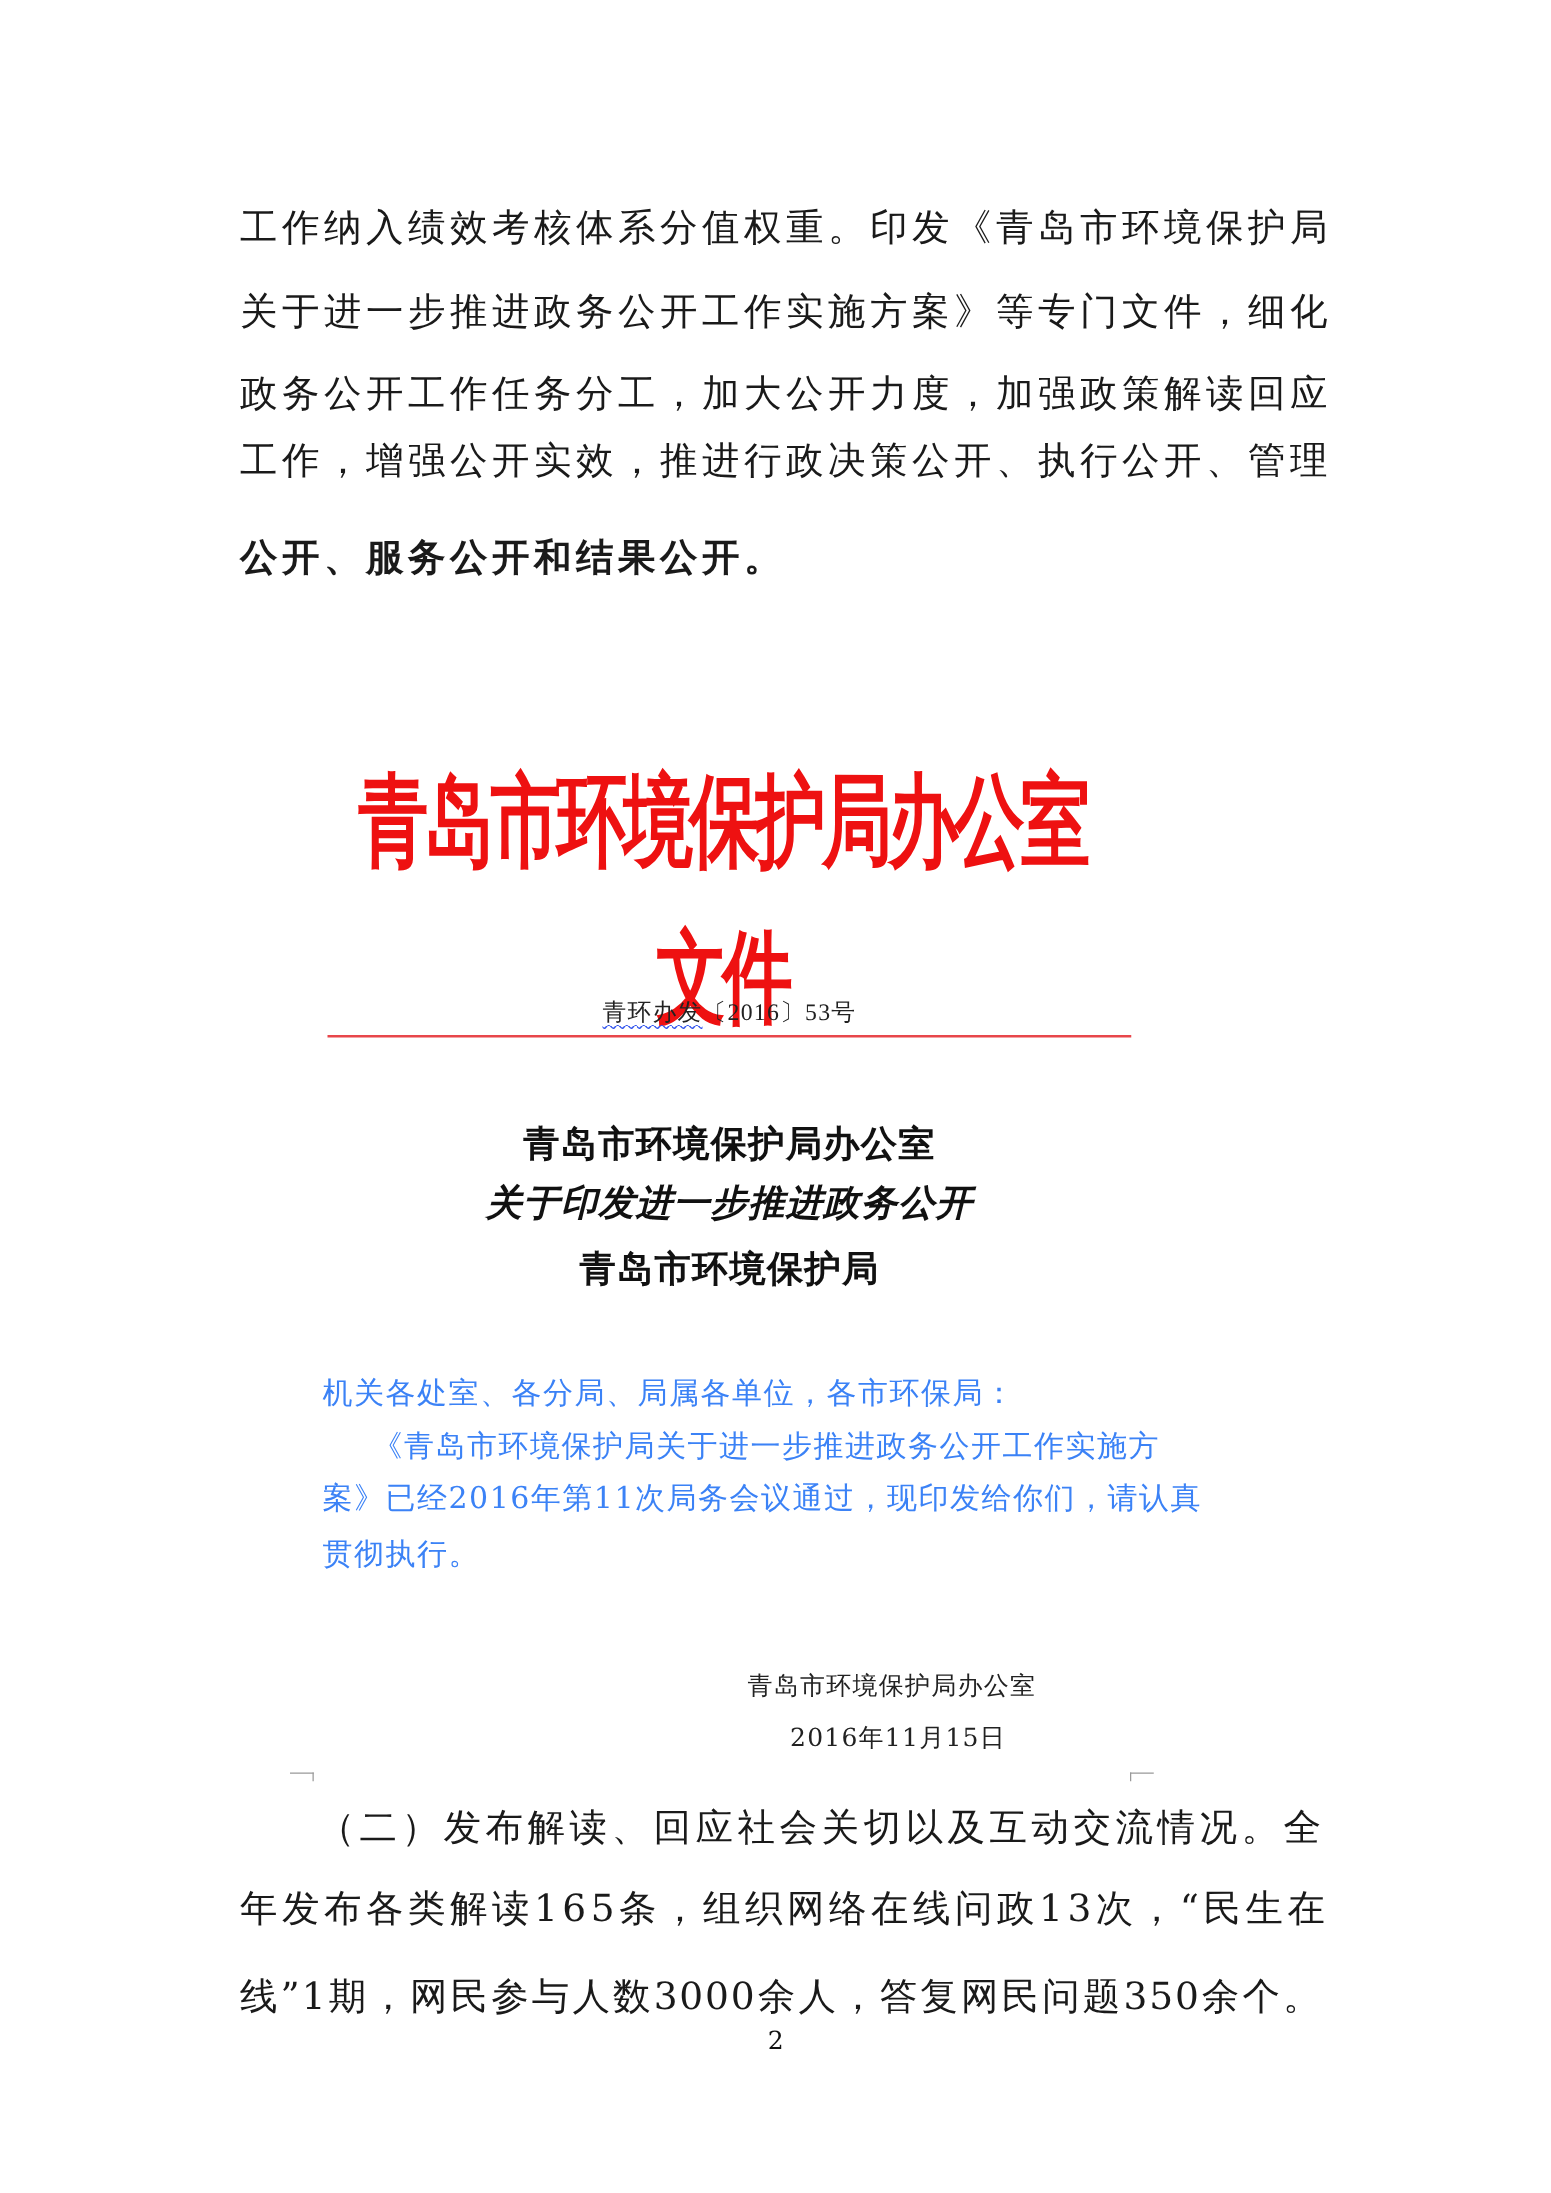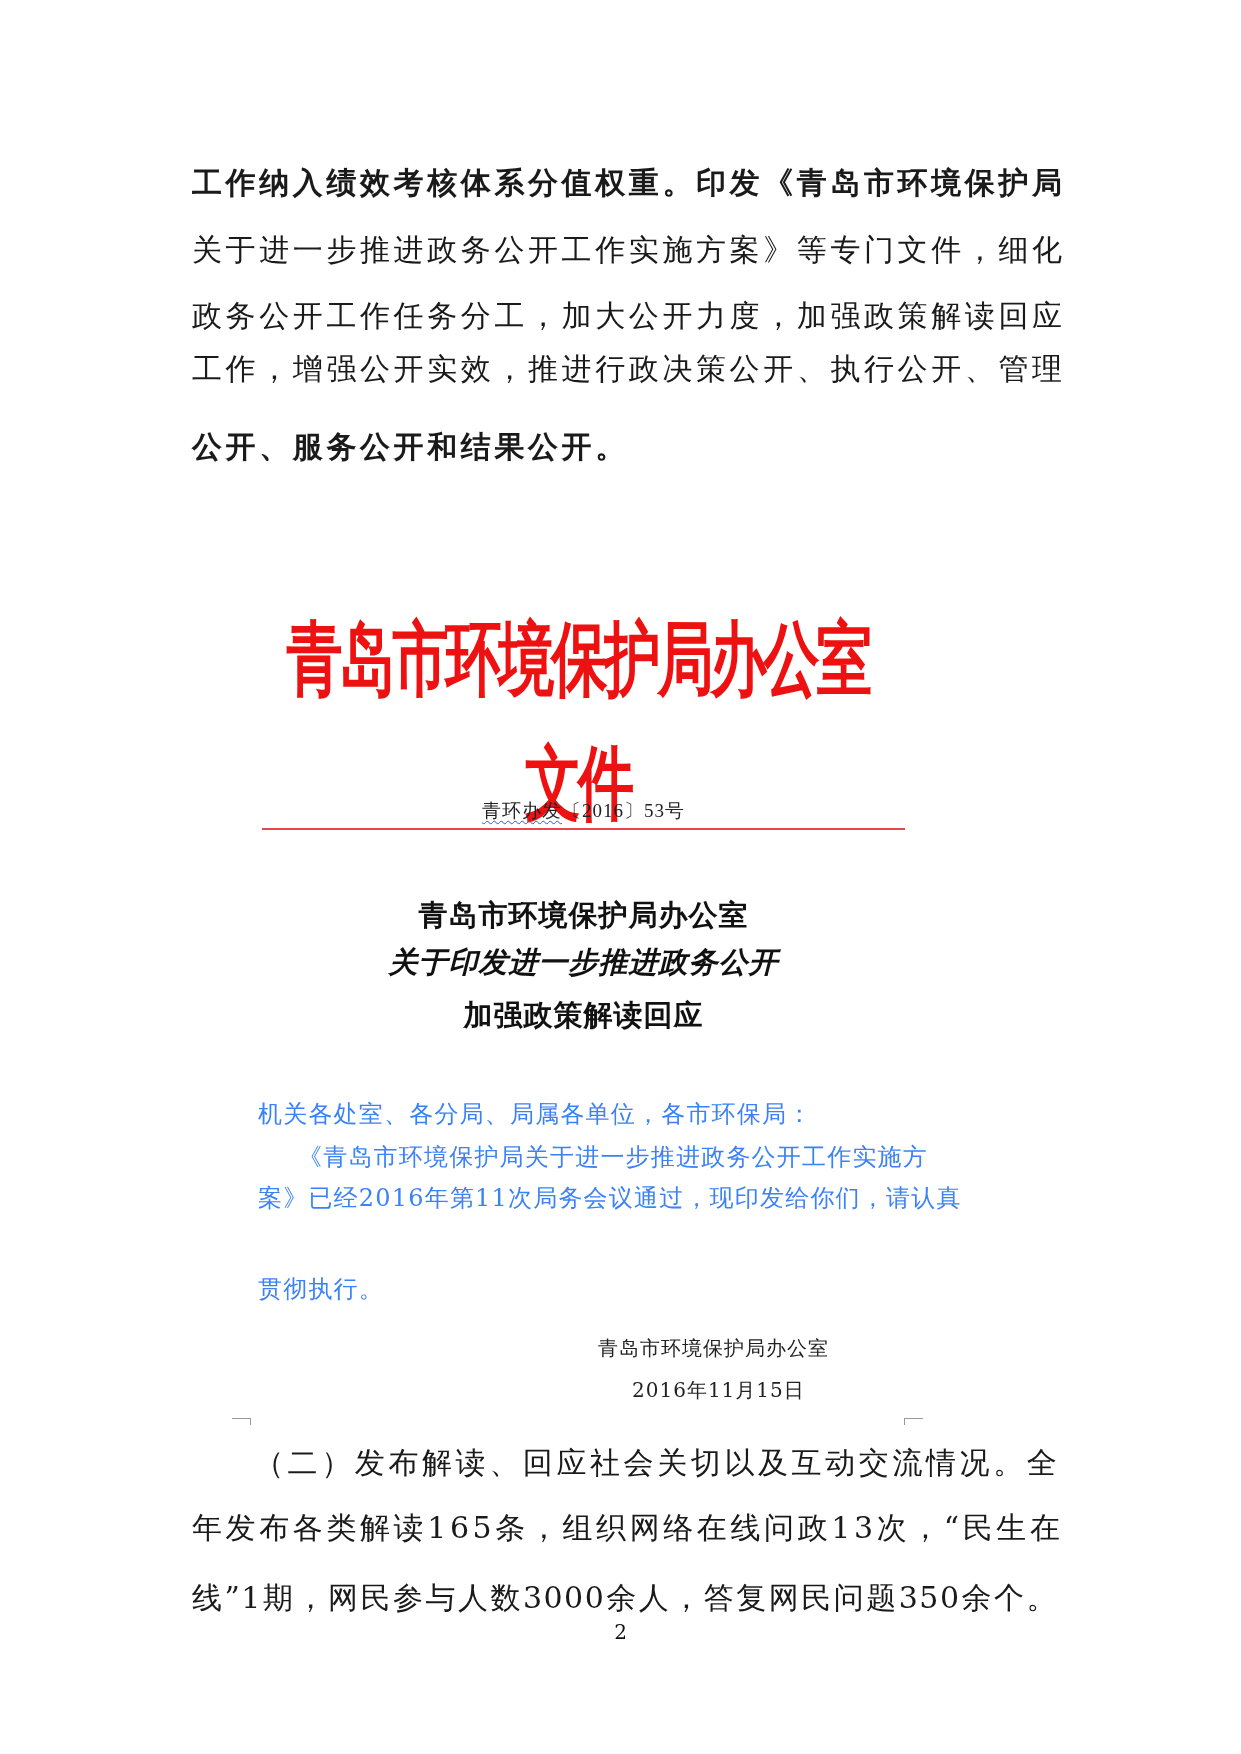--- a/index.html
+++ b/index.html
@@ -24,43 +24,43 @@
     .corner { position: absolute; width: 18px; height: 6px; border-top: 1px solid #999; }
     .corner.left { border-right: 1px solid #999; }
     .corner.right { border-left: 1px solid #999; }
     .page-num { position: absolute; left: 0; width: 1241px; top: 1620px; text-align: center;
                 font-size: 20px; line-height: 24px; color: #111; }
   </style>
 </head>
 <body>
 
 <div>
-  <div class="body-line" style="top:165px;font-weight:bold;">工作纳入绩效考核体系分值权重。印发《青岛市环境保护局</div>
+  <div class="body-line" style="top:165px;">工作纳入绩效考核体系分值权重。印发《青岛市环境保护局</div>
   <div class="body-line" style="top:232px;">关于进一步推进政务公开工作实施方案》等专门文件，细化</div>
   <div class="body-line" style="top:298px;">政务公开工作任务分工，加大公开力度，加强政策解读回应</div>
   <div class="body-line" style="top:351px;">工作，增强公开实效，推进行政决策公开、执行公开、管理</div>
   <div class="body-line last" style="top:429px;">公开、服务公开和结果公开。</div>
 </div>
 
 <div>
   <div class="red-head">青岛市环境保护局办公室文件</div>
 
   <div class="doc-no">
     <span class="squiggle">青环办发</span><span>〔2016〕53号</span>
   </div>
   <div class="red-rule"></div>
 
   <div class="title-line" style="top:895px;">青岛市环境保护局办公室</div>
   <div class="title-line" style="top:942px;font-style:italic;">关于印发进一步推进政务公开</div>
-  <div class="title-line" style="top:995px;">加强政策解读回应</div>
+  <div class="title-line" style="top:995px;">青岛市环境保护局</div>
 
   <div class="inner-line" style="top:1099px;">机关各处室、各分局、局属各单位，各市环保局：</div>
   <div class="inner-line" style="top:1142px; left:298px;">《青岛市环境保护局关于进一步推进政务公开工作实施方</div>
   <div class="inner-line" style="top:1183px;">案》已经2016年第11次局务会议通过，现印发给你们，请认真</div>
-  <div class="inner-line" style="top:1276px;font-family:Liberation Mono, monospace;">贯彻执行。</div>
+  <div class="inner-line" style="top:1228px;">贯彻执行。</div>
 
   <div class="sign" style="top:1334px; left:598px;">青岛市环境保护局办公室</div>
   <div class="sign" style="top:1376px; left:632px;">2016年11月15日</div>
 
   <div class="corner left" style="left:232px; top:1418px;"></div>
   <div class="corner right" style="left:904px; top:1418px;"></div>
 </div>
 
 <div>
   <div class="body-line" style="top:1445px; left:254px; width:804px;">（二）发布解读、回应社会关切以及互动交流情况。全</div>

